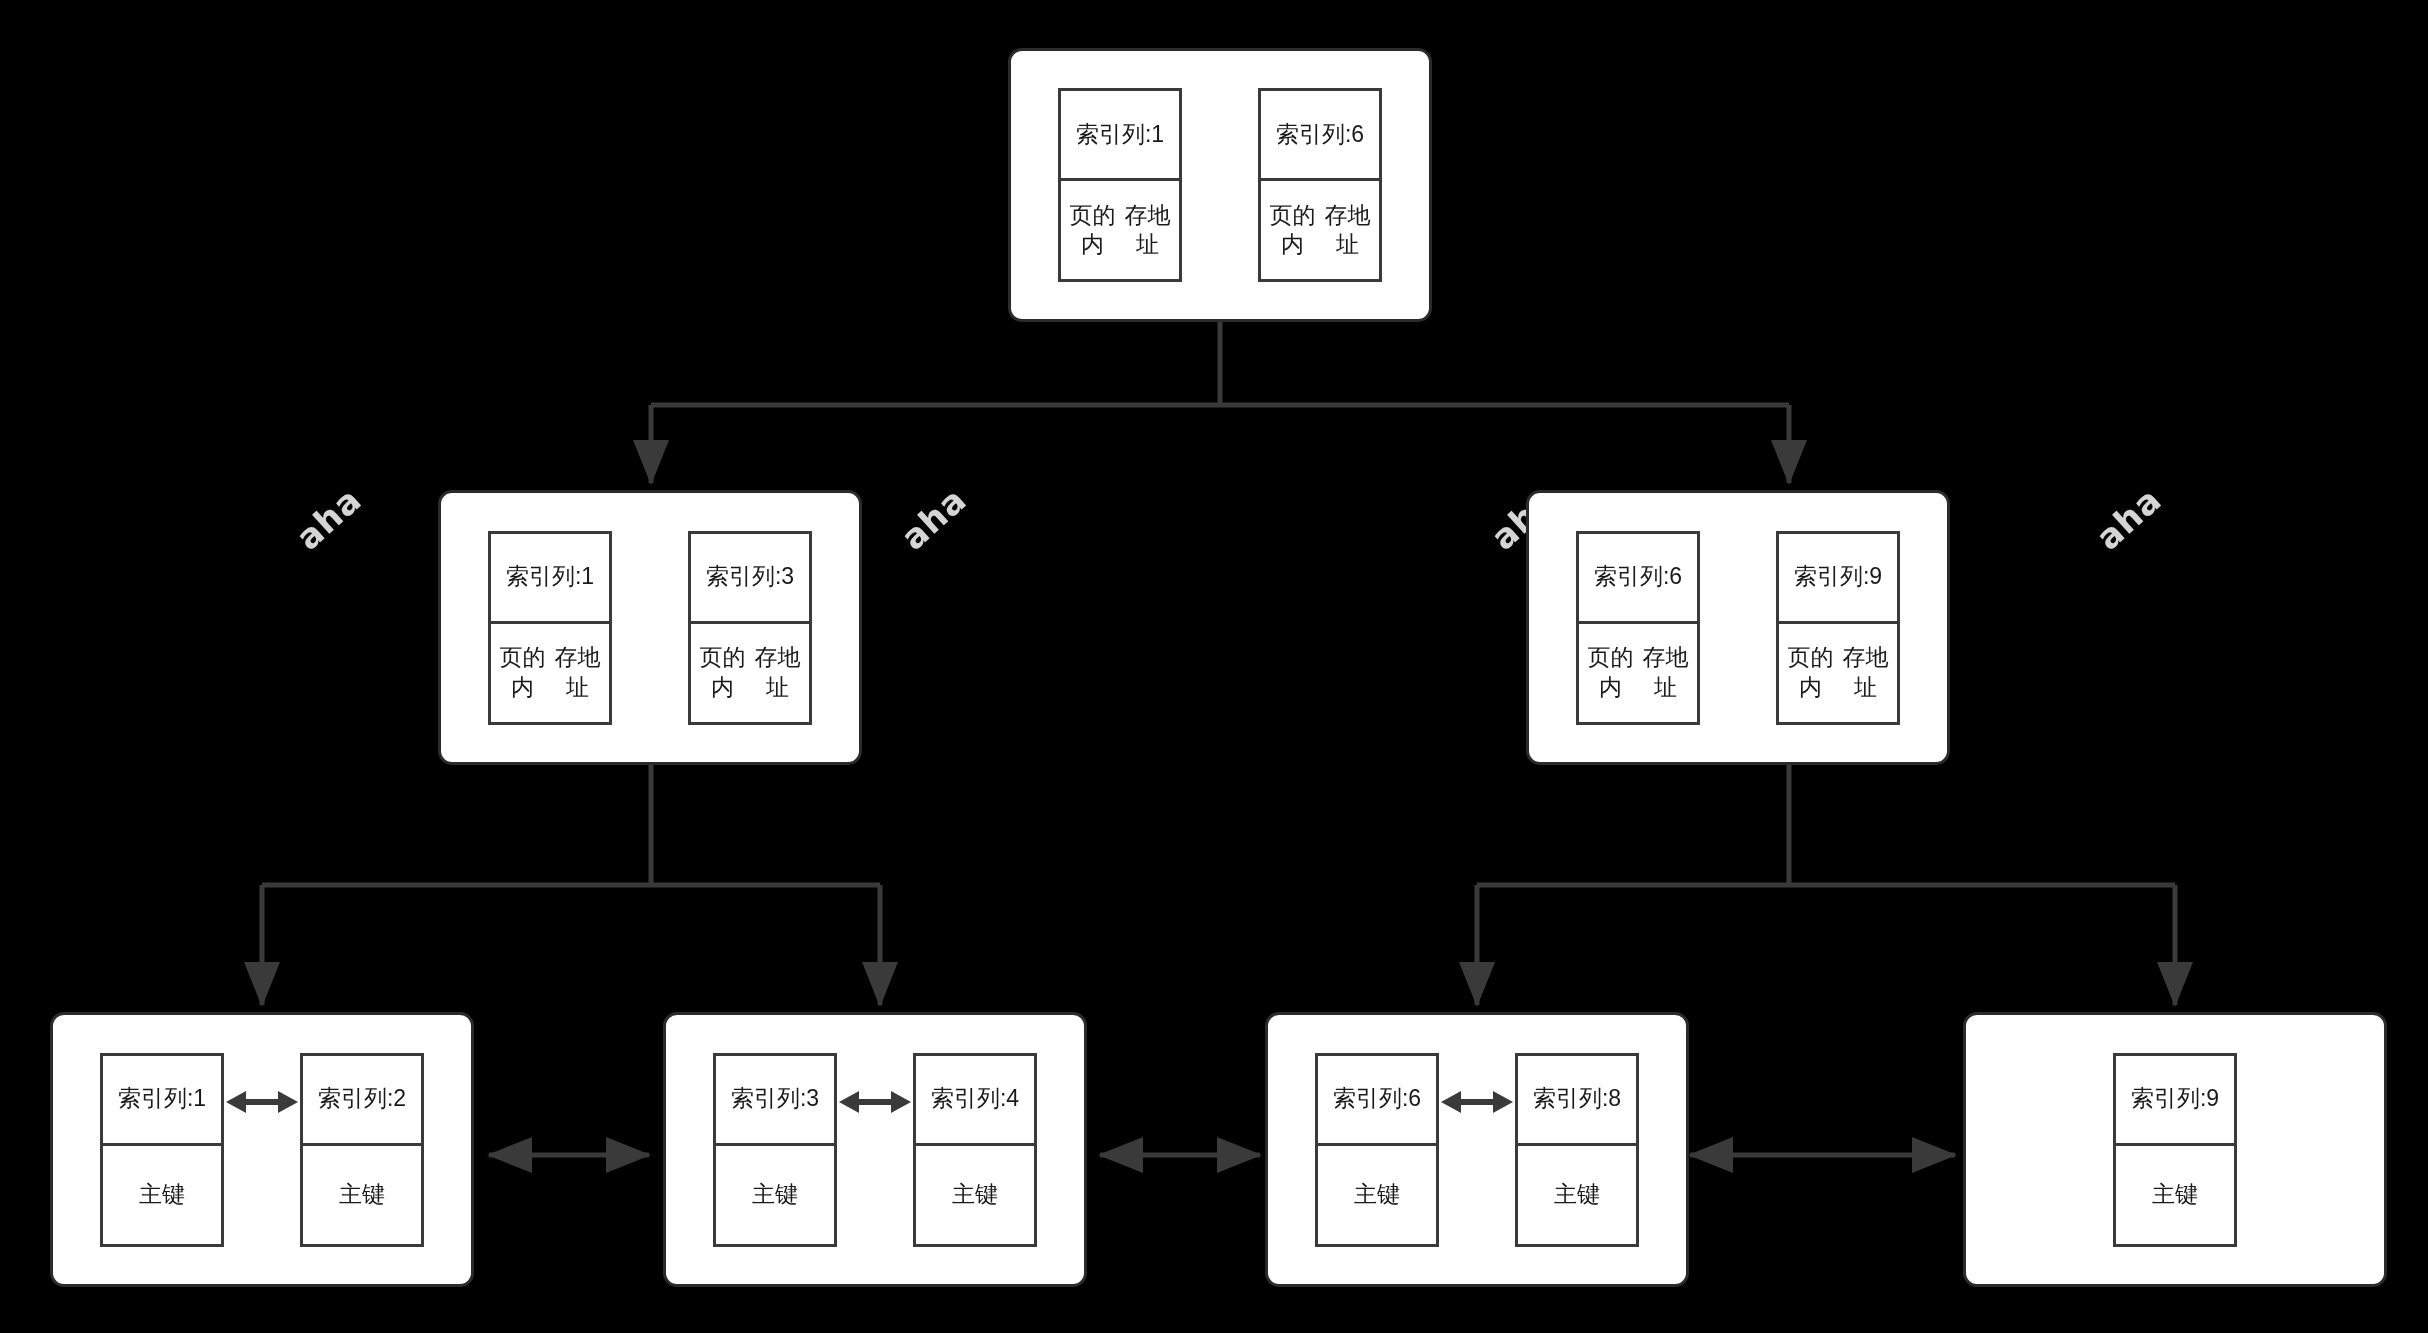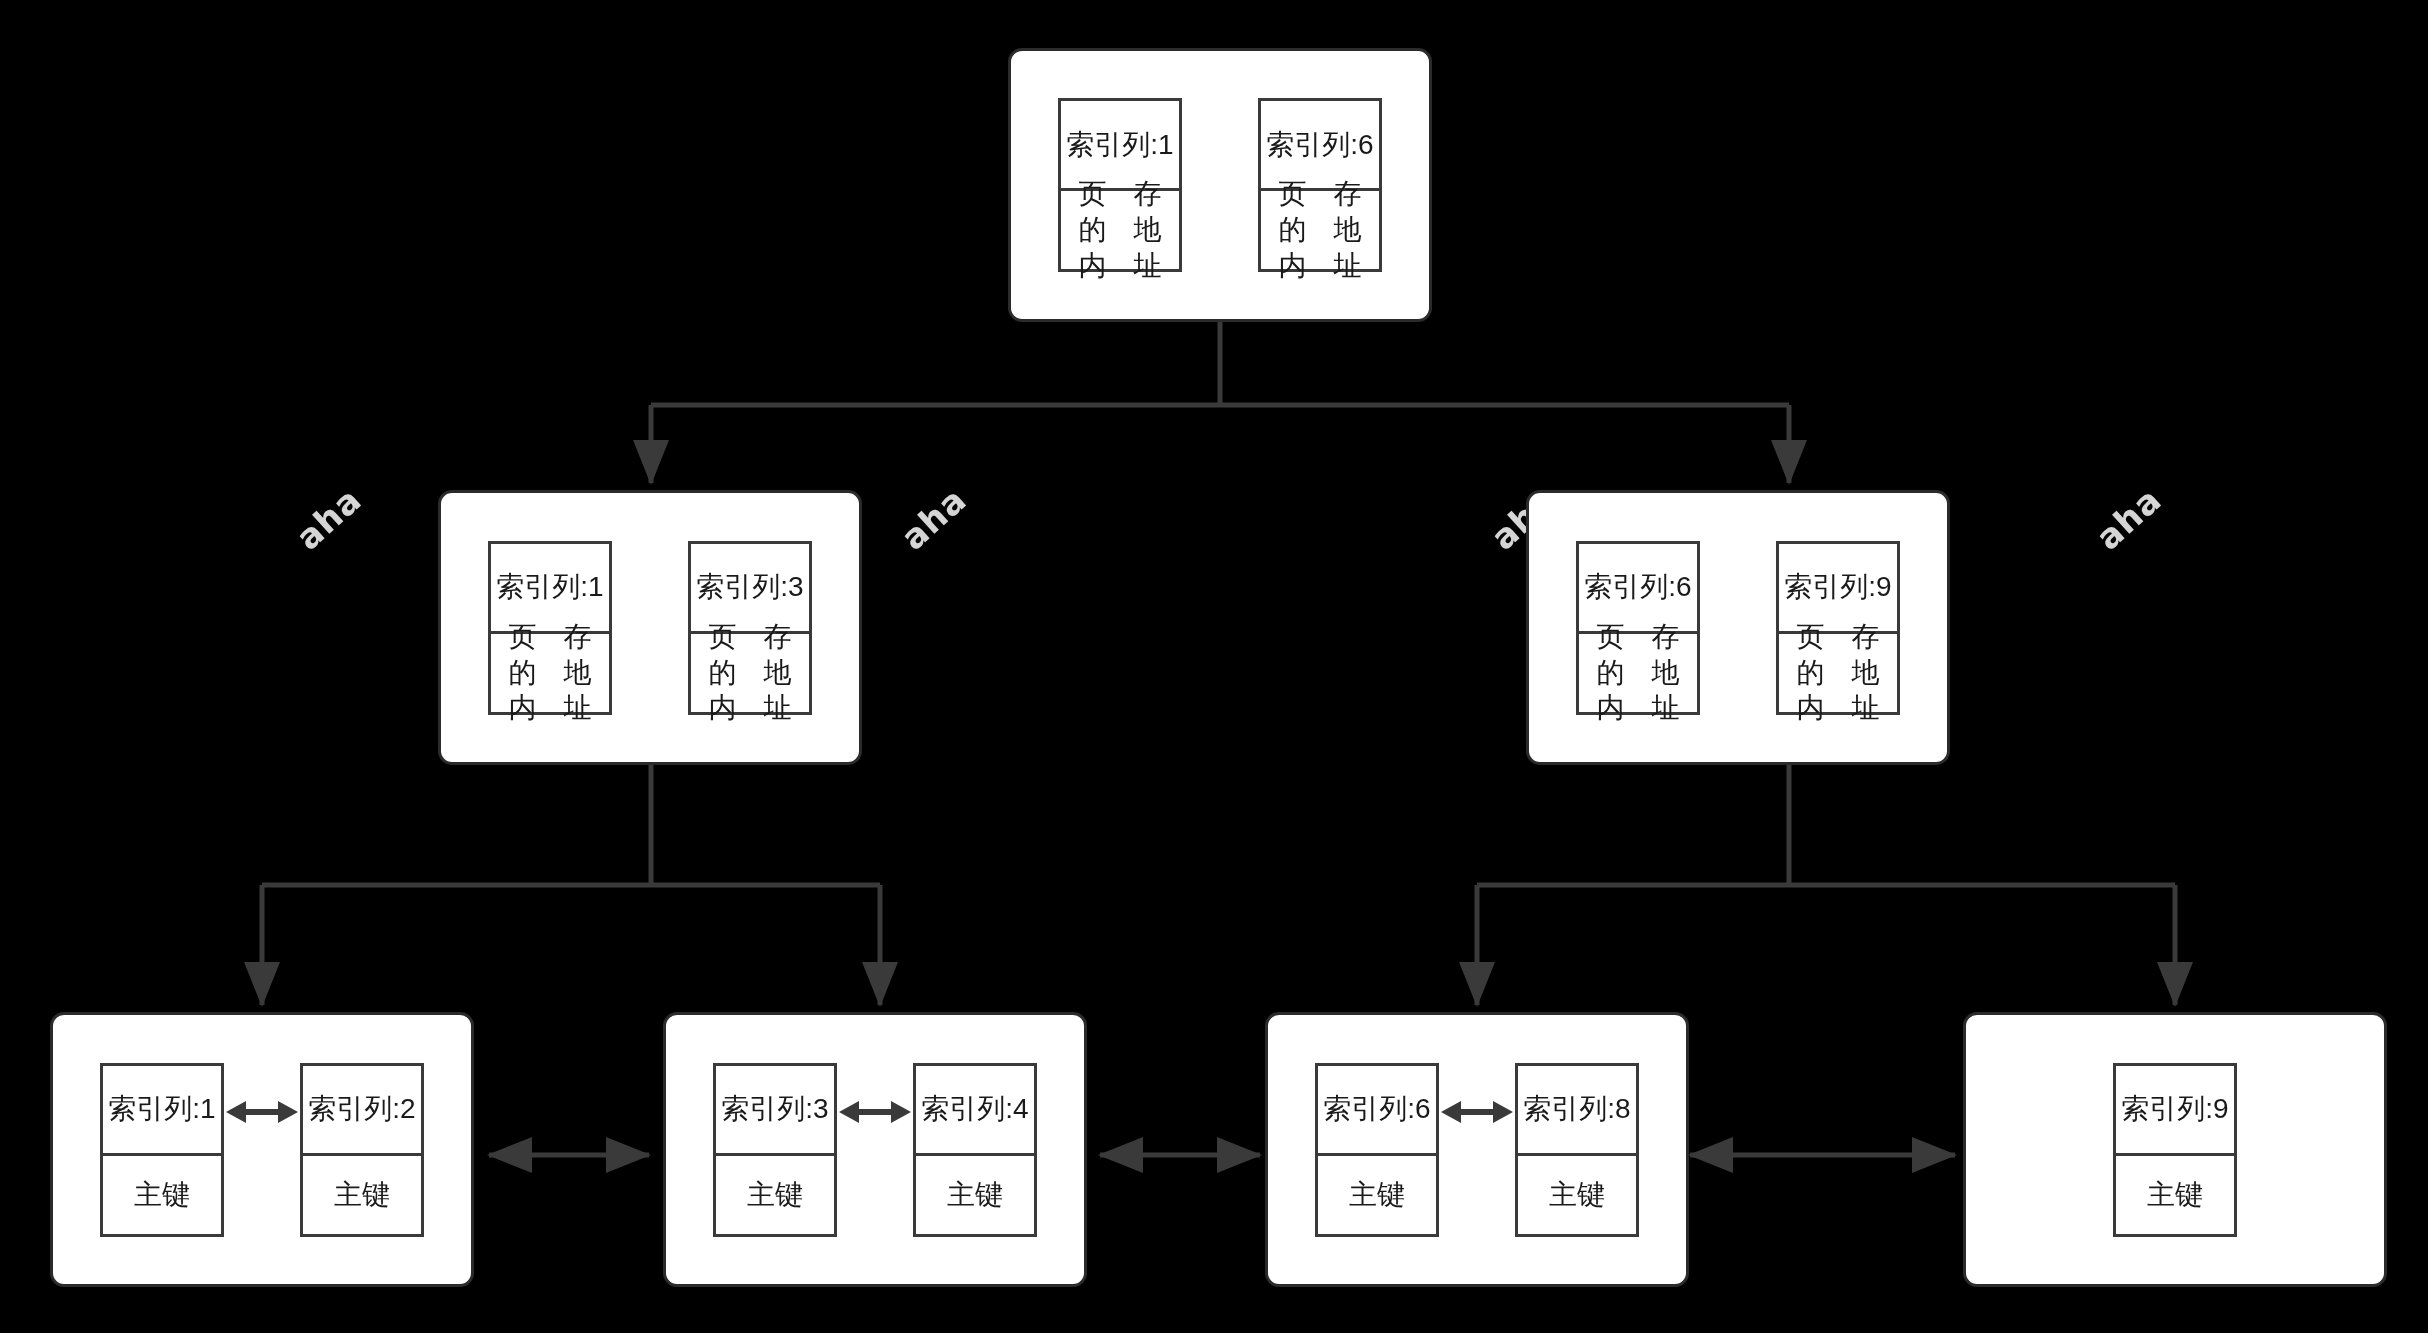--- a/index.html
+++ b/index.html
@@ -73,30 +73,30 @@
     width: 124px;
   }
   .cell .top,
   .cell .bot {
     display: flex;
     align-items: center;
     justify-content: center;
     text-align: center;
     color: #1a1a1a;
     line-height: 1.28;
-    font-size: 28px;
+    font-size: 23px;
     box-sizing: border-box;
     padding: 2px 4px;
   }
   .cell .top {
     height: 90px;
     border-bottom: 3px solid #3a3a3a;
   }
   .cell .bot {
-    height: 78px;
+    height: 98px;
   }
   .cell .top span,
   .cell .bot span { display: block; }
 
   
   .gap { width: 76px; position: relative; }
 
   
   .inner-arrow {
     position: absolute;

